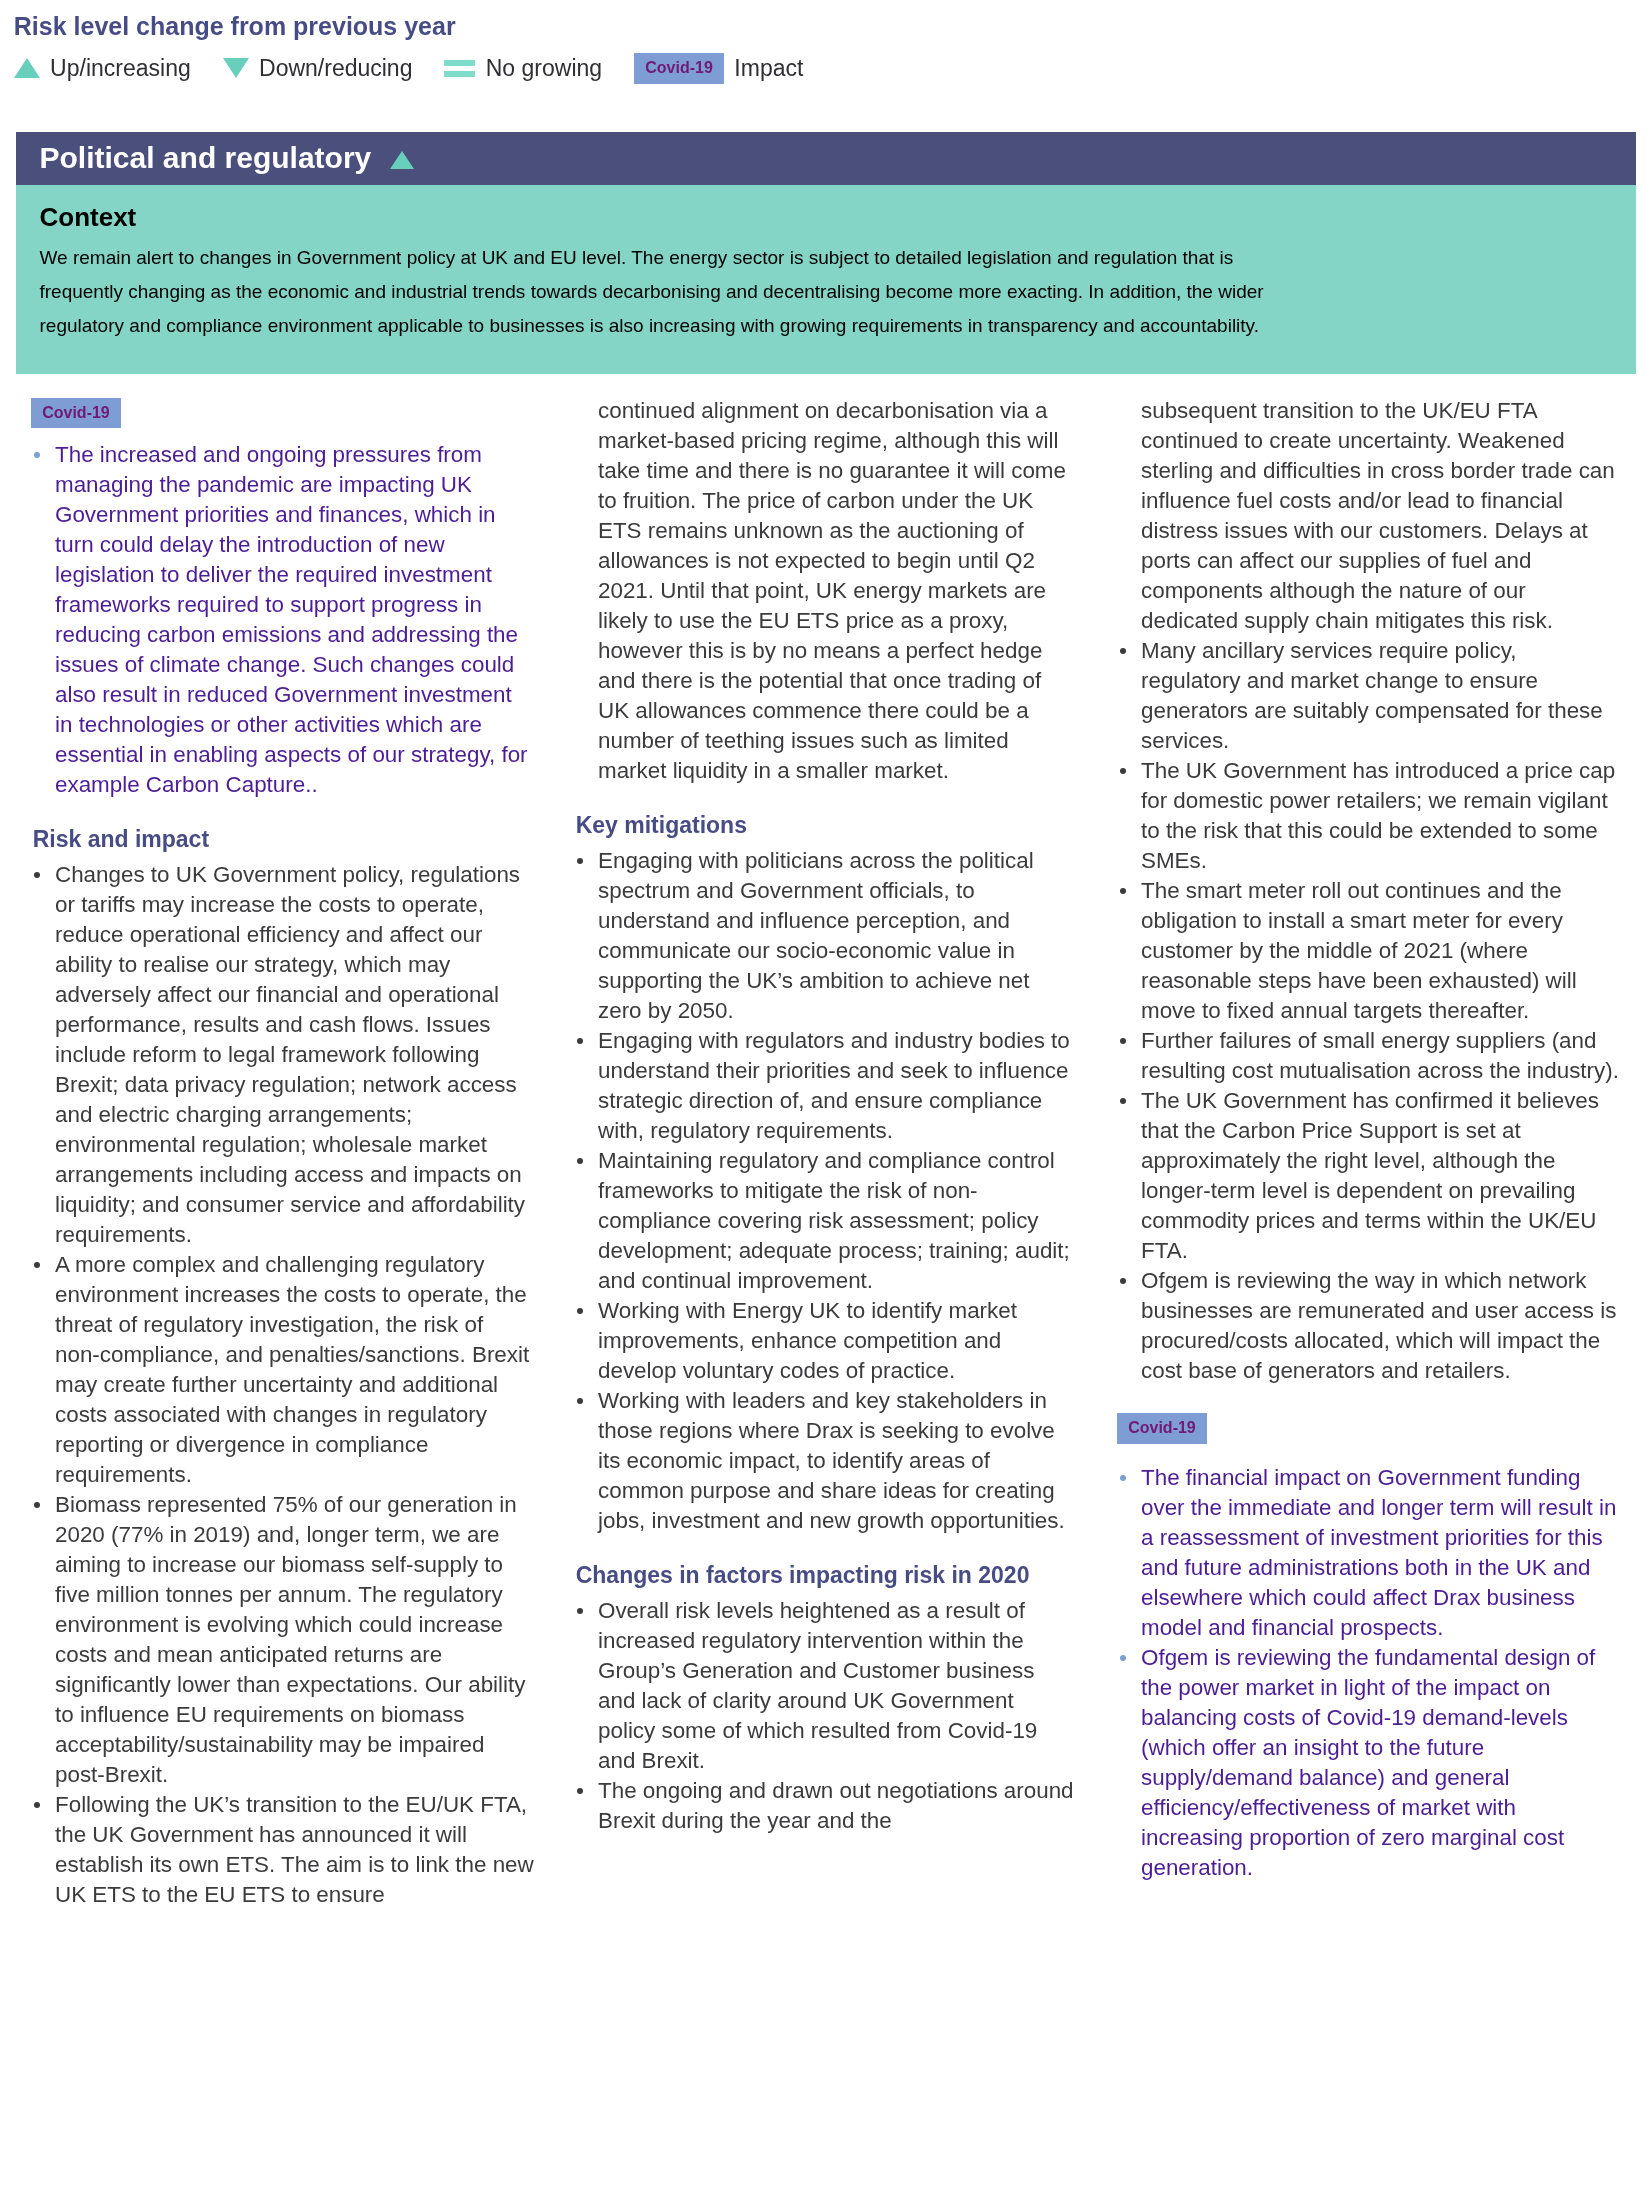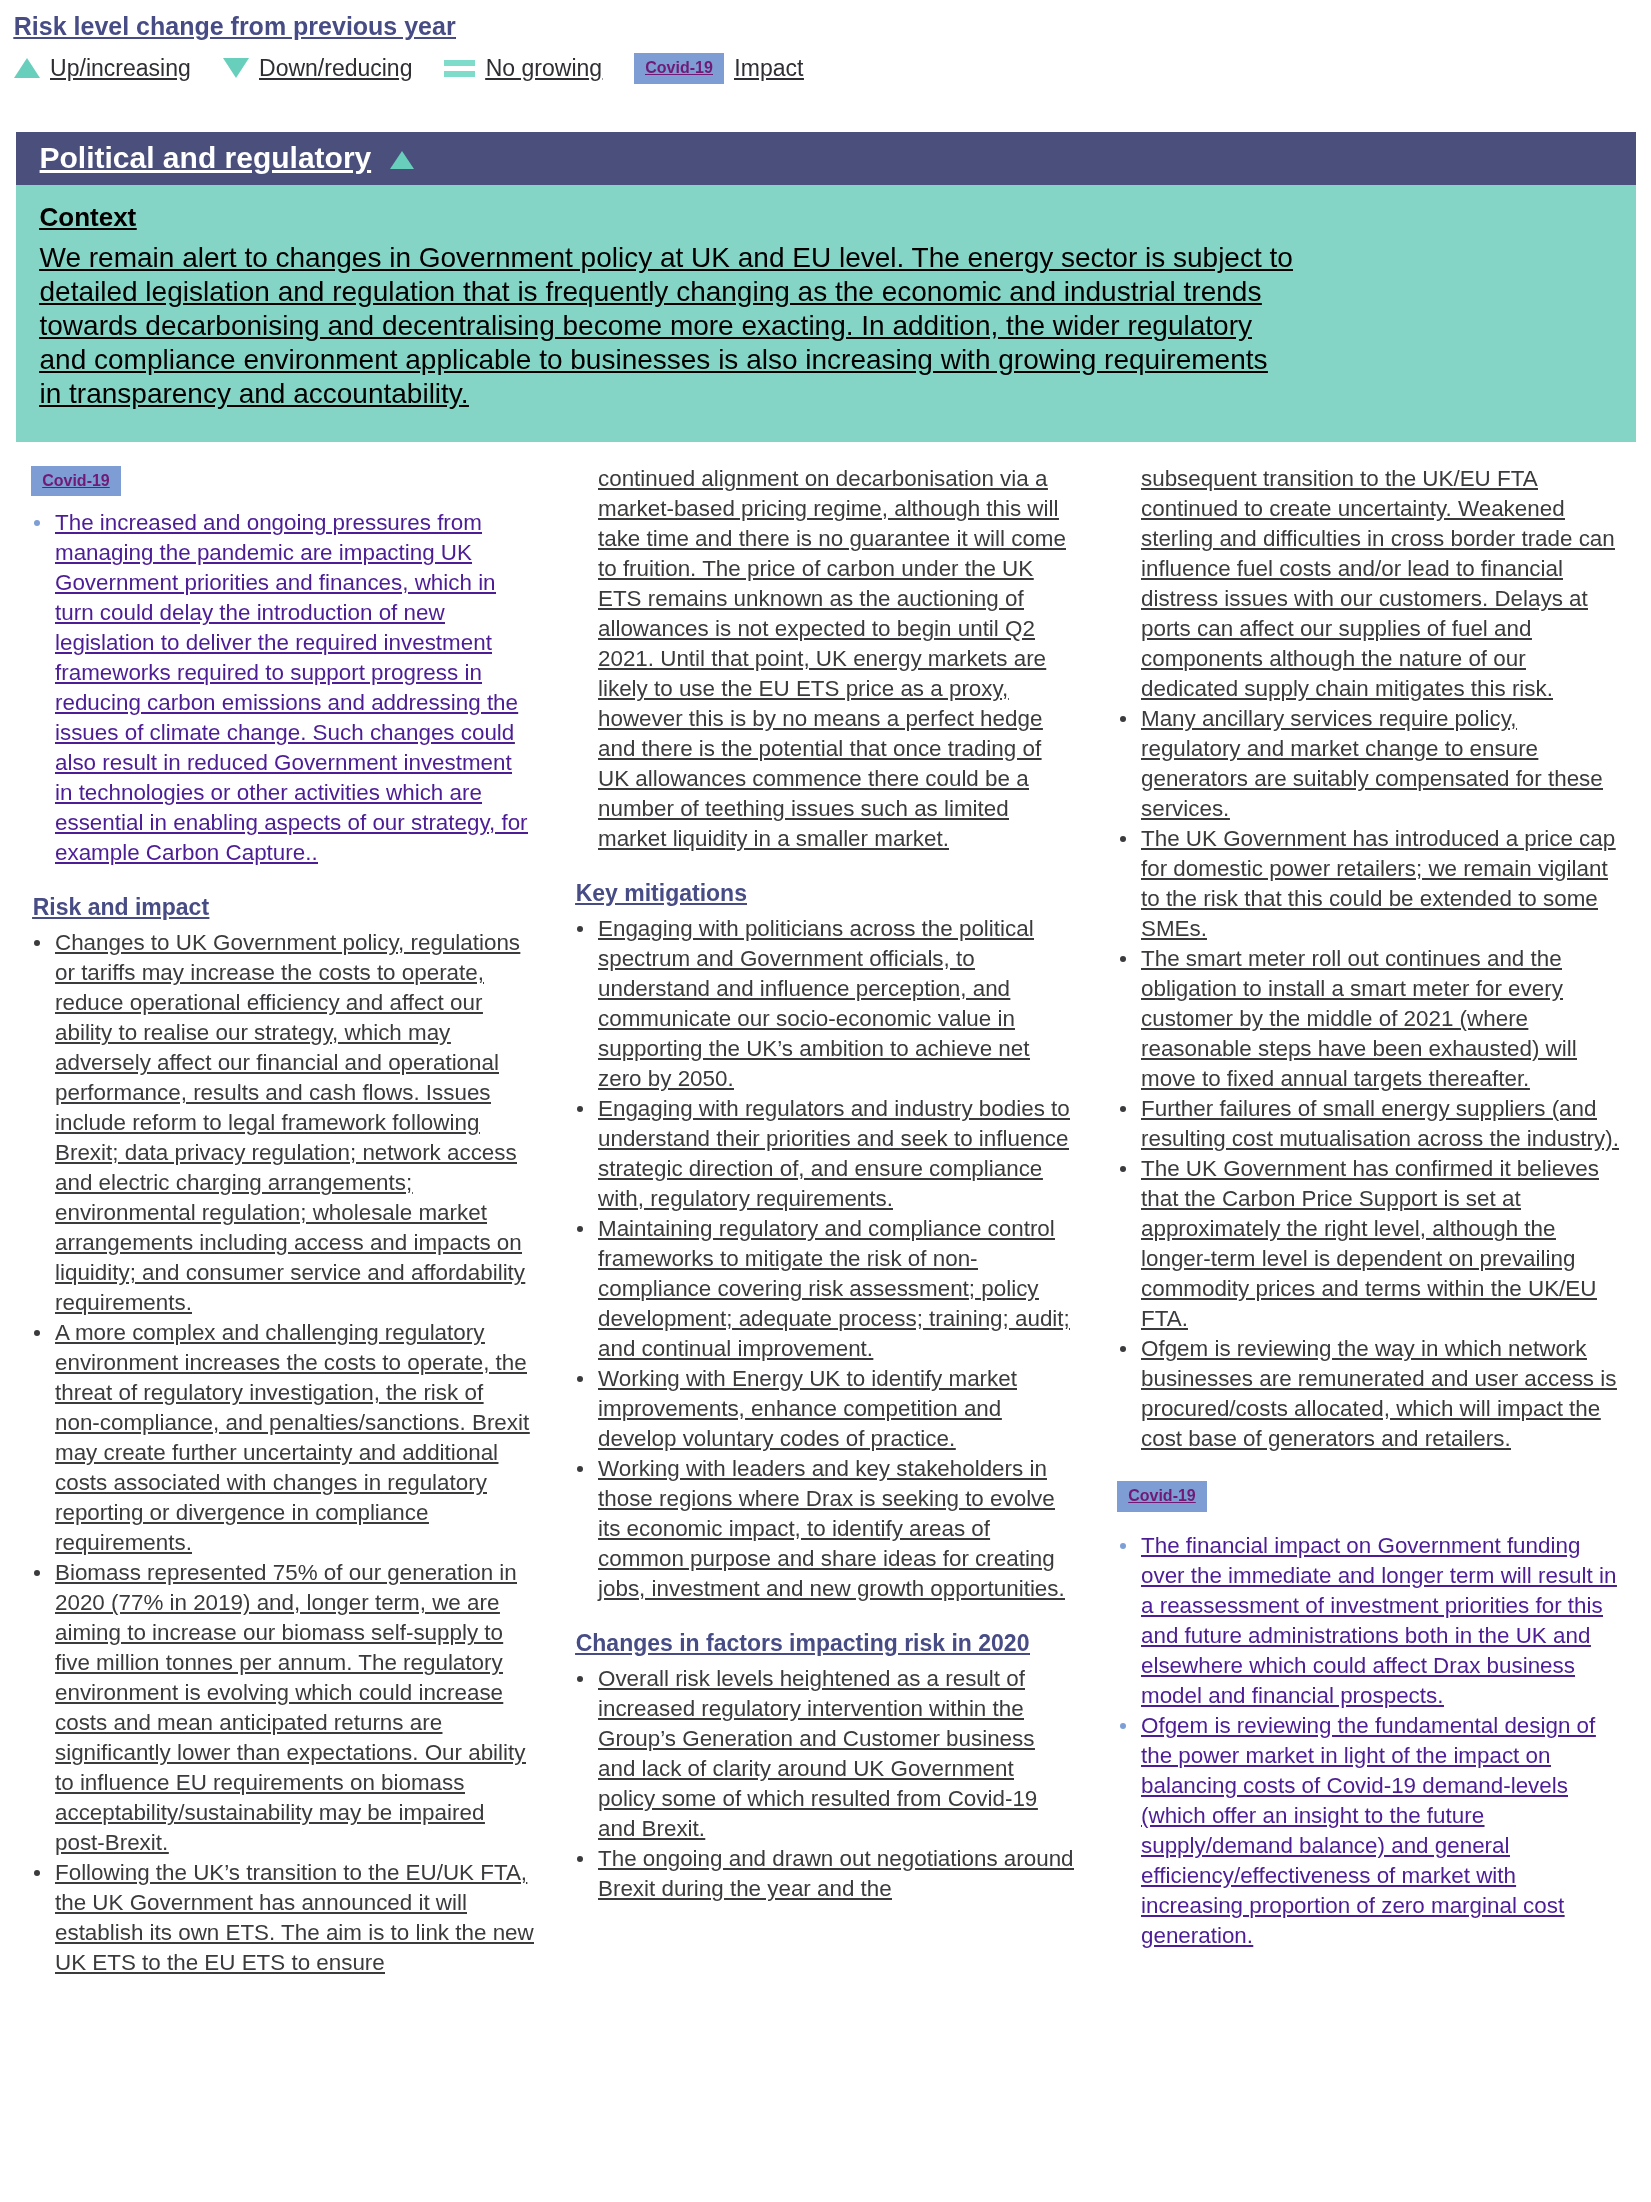--- a/index.html
+++ b/index.html
@@ -1,34 +1,34 @@
 <!DOCTYPE html>
 <html style="font-size:13.8px"><head>
 <meta charset="utf-8">
 <style>
-  * { box-sizing: border-box; margin: 0; padding: 0; text-decoration: underline; }
+  * { box-sizing: border-box; margin: 0; padding: 0; }
   html, body { width: 1651px; height: 2203px; background: #ffffff; overflow: hidden; }
   body { font-family: "Liberation Sans", sans-serif; color: #3b3b3e; }
 
   .page-header { padding: 12px 13.8px 0 13.8px; }
   .page-title { font-size: 25px; font-weight: bold; color: #474c85; letter-spacing: 0; }
   .legend-row { display: flex; align-items: center; gap: 32px; margin-top: 12px; font-size: 23px; color: #2e2e33; }
   .legend-item { display: flex; align-items: center; gap: 10.3px; }
   .tri-up { width: 0; height: 0; border-left: 13.8px solid transparent; border-right: 13.8px solid transparent; border-bottom: 20.6px solid #68cfbc; display: inline-block; }
   .tri-down { width: 0; height: 0; border-left: 13.8px solid transparent; border-right: 13.8px solid transparent; border-top: 20.6px solid #68cfbc; display: inline-block; }
   .equals-icon { display: inline-block; width: 31px; height: 17px; border-top: 6.9px solid #7fdccb; border-bottom: 6.9px solid #7fdccb; }
   .covid-badge { display: inline-block; background: #7d9dd4; color: #701a75; font-weight: bold; font-size: 16px; line-height: 1; padding: 6.9px 11.2px 7.7px 11.2px; }
 
   .risk-card { margin: 48px 15.5px 0 15.5px; }
   .card-header { background: #4b4f7b; height: 53px; display: flex; align-items: center; gap: 19px; padding: 0 24px; }
   .card-title { color: #ffffff; font-size: 30px; font-weight: bold; }
   .card-header .tri-up { border-left-width: 12px; border-right-width: 12px; border-bottom-width: 18px; margin-top: 3.4px; }
   .context-box { background: #84d5c5; padding: 17px 34px 31px 24px; color: #000000; }
   .context-heading { font-size: 26px; font-weight: bold; margin-bottom: 8.6px; }
-  .context-body { font-size: 28px; line-height: 34px; max-width: 1256px; }
+  .context-body { font-size: 19px; line-height: 34px; max-width: 1256px; }
 
   .columns { display: flex; gap: 40px; margin: 21.5px 31px 0 31px; }
   .column { width: 503px; flex: 0 0 503px; font-size: 22.4px; line-height: 30px; color: #3b3b3e; }
 
   .col-heading { color: #474c85; font-size: 23px; font-weight: bold; line-height: 29px; margin: 25px 0 6px 1.7px; }
   .column > *:first-child { margin-top: 0; }
 
   .bullets { list-style: none; }
   .bullets li { position: relative; padding-left: 24px; }
   .bullets li::before { content: ""; position: absolute; left: 3.4px; top: 12px; width: 6px; height: 6px; border-radius: 50%; background: #3b3b3e; }

